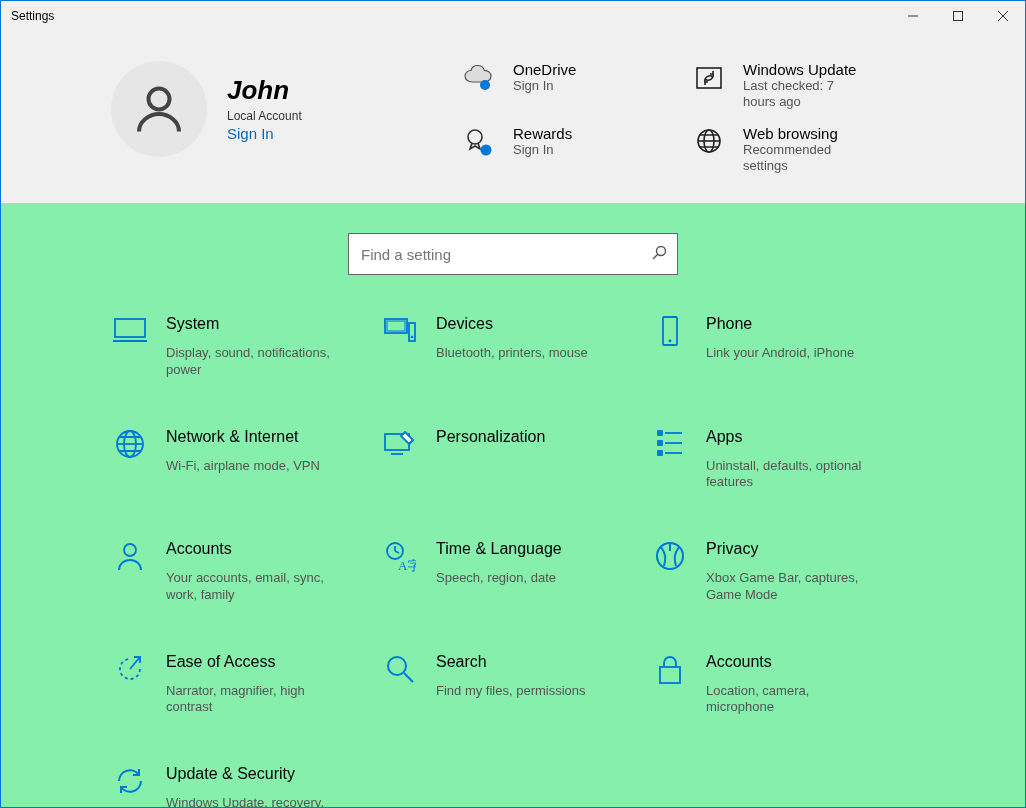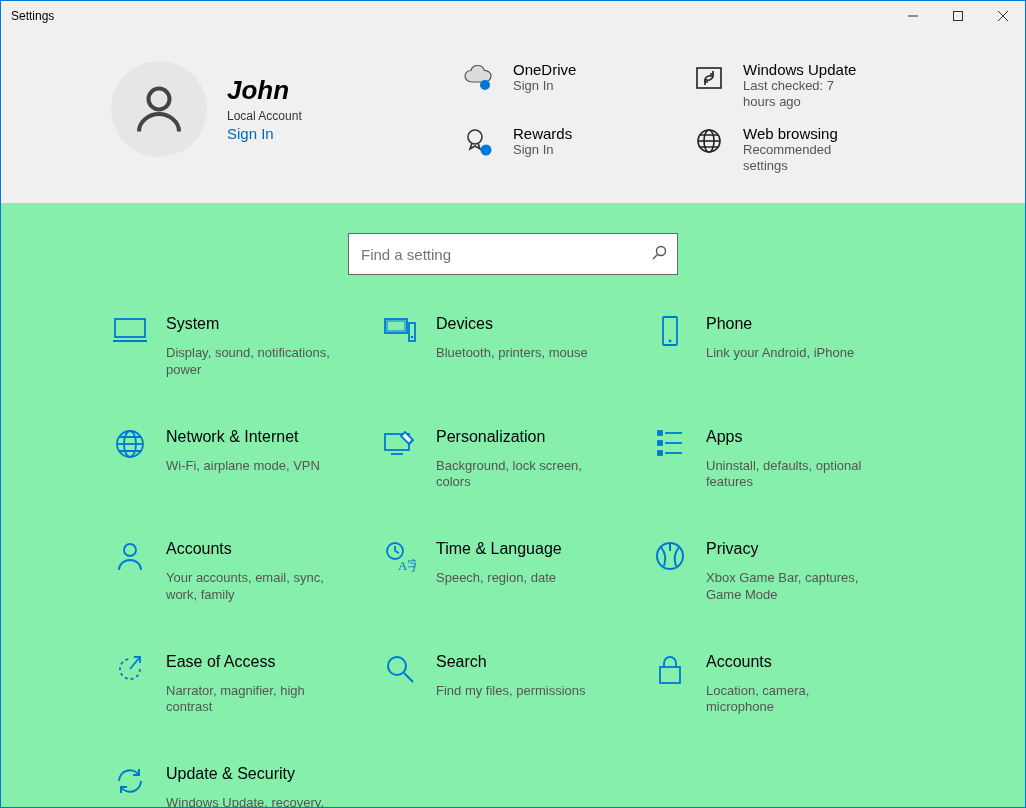--- a/index.html
+++ b/index.html
@@ -210,21 +210,20 @@
         <div class="cat-icon">
           <svg width="34" height="30" viewBox="0 0 34 30" fill="none" stroke="#0078d7" stroke-width="1.8">
               <rect x="2" y="6" width="24" height="16"></rect>
               <line x1="8" y1="26" x2="20" y2="26"></line>
               <path d="M22 4 l8 8 l-4 4 l-8-8z" fill="#fff"></path>
               <line x1="30" y1="12" x2="26" y2="16"></line>
             </svg>
         </div>
         <div>
             <div class="cat-title">Personalization</div>
-            <div class="cat-desc">Background, lock screen, colors</div>
           </div>
       </div>
 
       <div class="cat">
         <div class="cat-icon">
           <svg width="30" height="30" viewBox="0 0 30 30" fill="none" stroke="#0078d7" stroke-width="1.8">
             <rect x="3" y="3" width="4" height="4" fill="#0078d7"></rect>
               <line x1="10" y1="5" x2="27" y2="5"></line>
             <rect x="3" y="13" width="4" height="4" fill="#0078d7"></rect>
               <line x1="10" y1="15" x2="27" y2="15"></line>

